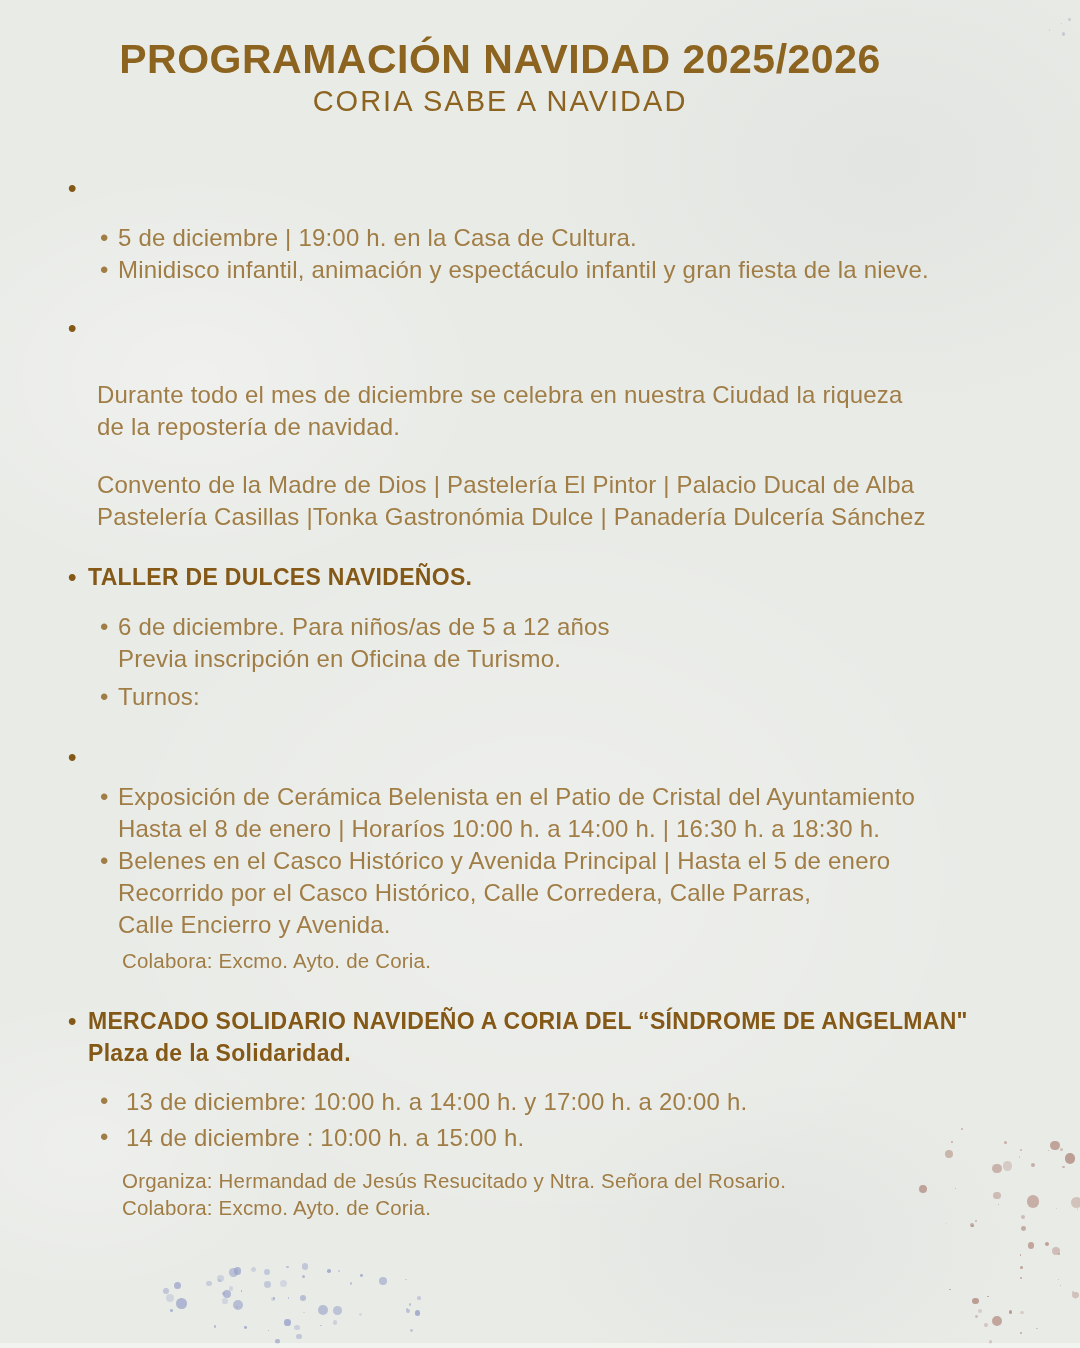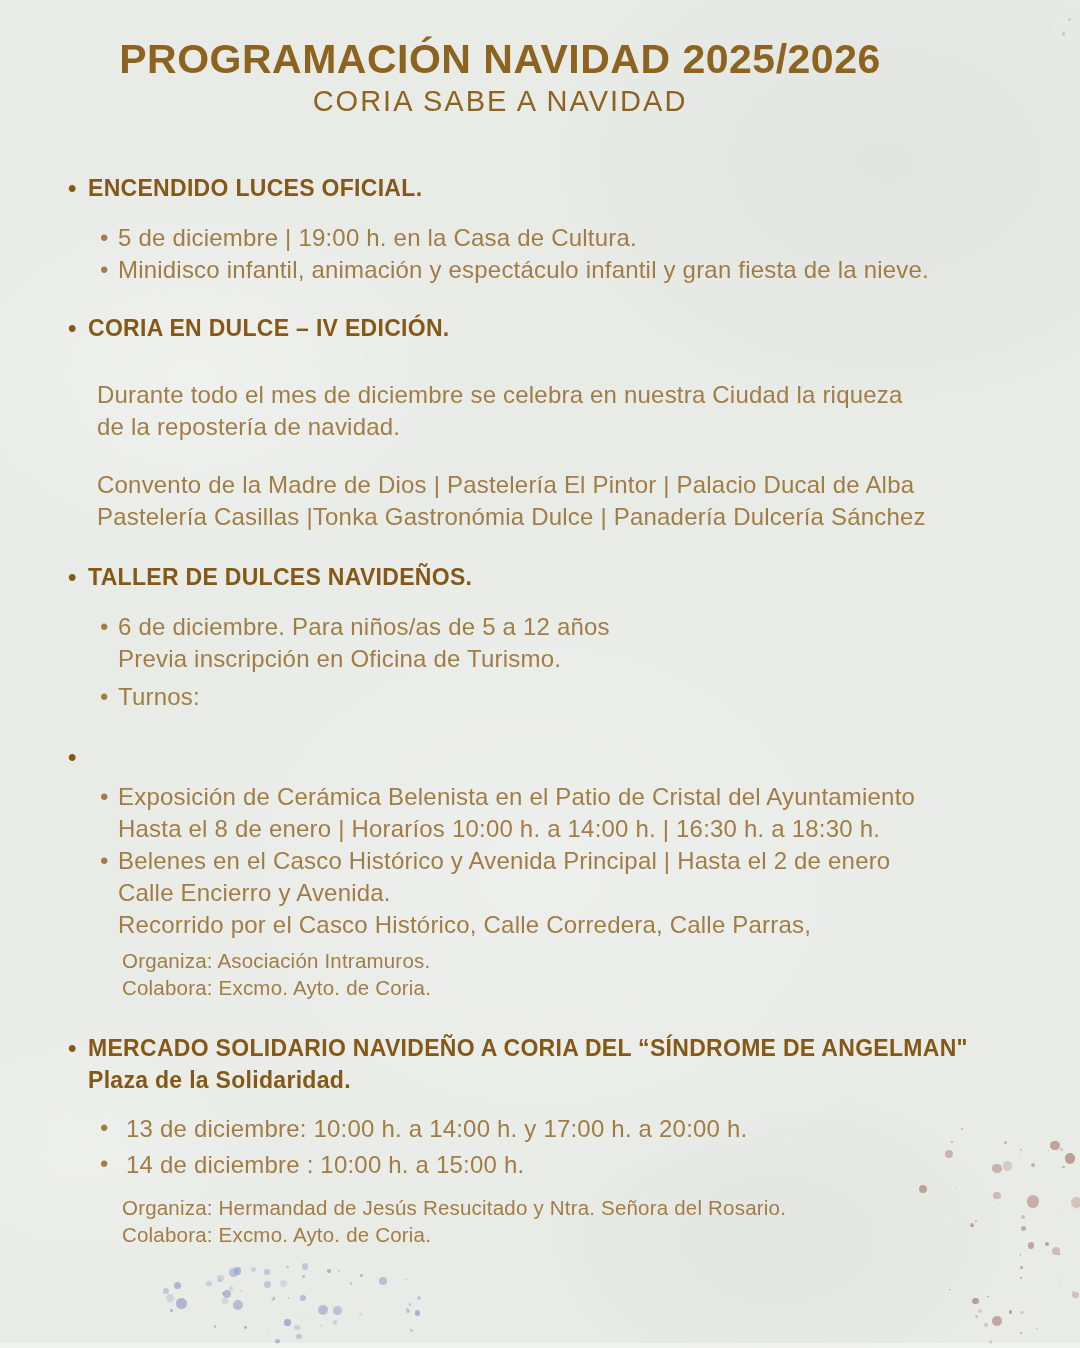--- a/index.html
+++ b/index.html
@@ -85,41 +85,39 @@
 
 <div class="content">
   <header class="header">
     <h1 class="title">PROGRAMACIÓN NAVIDAD 2025/2026</h1>
     <div class="subtitle">CORIA SABE A NAVIDAD</div>
   </header>
   <main id="sections-root">
       <section class="section">
         <div class="h-row">
           <span class="h-bullet">•</span>
-          <h2 class="section-heading">ENCENDIDO LUCES OFICIAL.</h2>
         </div>
         <div class="bullets">
           <div class="b-item">
             <span class="b-bullet">•</span>
             <div class="b-lines">
               <div class="b-line">5 de diciembre | 19:00 h. en la Casa de Cultura.</div>
             </div>
           </div>
           <div class="b-item">
             <span class="b-bullet">•</span>
             <div class="b-lines">
               <div class="b-line">Minidisco infantil, animación y espectáculo infantil y gran fiesta de la nieve.</div>
             </div>
           </div>
         </div>
       </section>
       <section class="section">
         <div class="h-row">
           <span class="h-bullet">•</span>
-          <h2 class="section-heading">CORIA EN DULCE – IV EDICIÓN.</h2>
         </div>
         <div class="pgroup">
           <div class="p-line">Durante todo el mes de diciembre se celebra en nuestra Ciudad la riqueza</div>
           <div class="p-line">de la repostería de navidad.</div>
         </div>
         <div class="pgroup">
           <div class="p-line">Convento de la Madre de Dios | Pastelería El Pintor | Palacio Ducal de Alba</div>
           <div class="p-line">Pastelería Casillas |Tonka Gastronómia Dulce | Panadería Dulcería Sánchez</div>
         </div>
       </section>
@@ -152,28 +150,27 @@
           <div class="b-item">
             <span class="b-bullet">•</span>
             <div class="b-lines">
               <div class="b-line">Exposición de Cerámica Belenista en el Patio de Cristal del Ayuntamiento</div>
               <div class="b-line">Hasta el 8 de enero | Horaríos 10:00 h. a 14:00 h. | 16:30 h. a 18:30 h.</div>
             </div>
           </div>
           <div class="b-item">
             <span class="b-bullet">•</span>
             <div class="b-lines">
-              <div class="b-line">Belenes en el Casco Histórico y Avenida Principal | Hasta el 2 de enero</div>
+              <div class="b-line">Belenes en el Casco Histórico y Avenida Principal | Hasta el 5 de enero</div>
+              <div class="b-line">Recorrido por el Casco Histórico, Calle Corredera, Calle Parras,</div>
               <div class="b-line">Calle Encierro y Avenida.</div>
-              <div class="b-line">Recorrido por el Casco Histórico, Calle Corredera, Calle Parras,</div>
             </div>
           </div>
         </div>
         <div class="notes">
-          <div class="note-line">Organiza: Asociación Intramuros.</div>
           <div class="note-line">Colabora: Excmo. Ayto. de Coria.</div>
         </div>
       </section>
       <section class="section">
         <div class="h-row">
           <span class="h-bullet">•</span>
           <h2 class="section-heading">MERCADO SOLIDARIO NAVIDEÑO A CORIA DEL “SÍNDROME DE ANGELMAN"</h2>
         </div>
         <div class="subheading">Plaza de la Solidaridad.</div>
         <div class="bullets">

